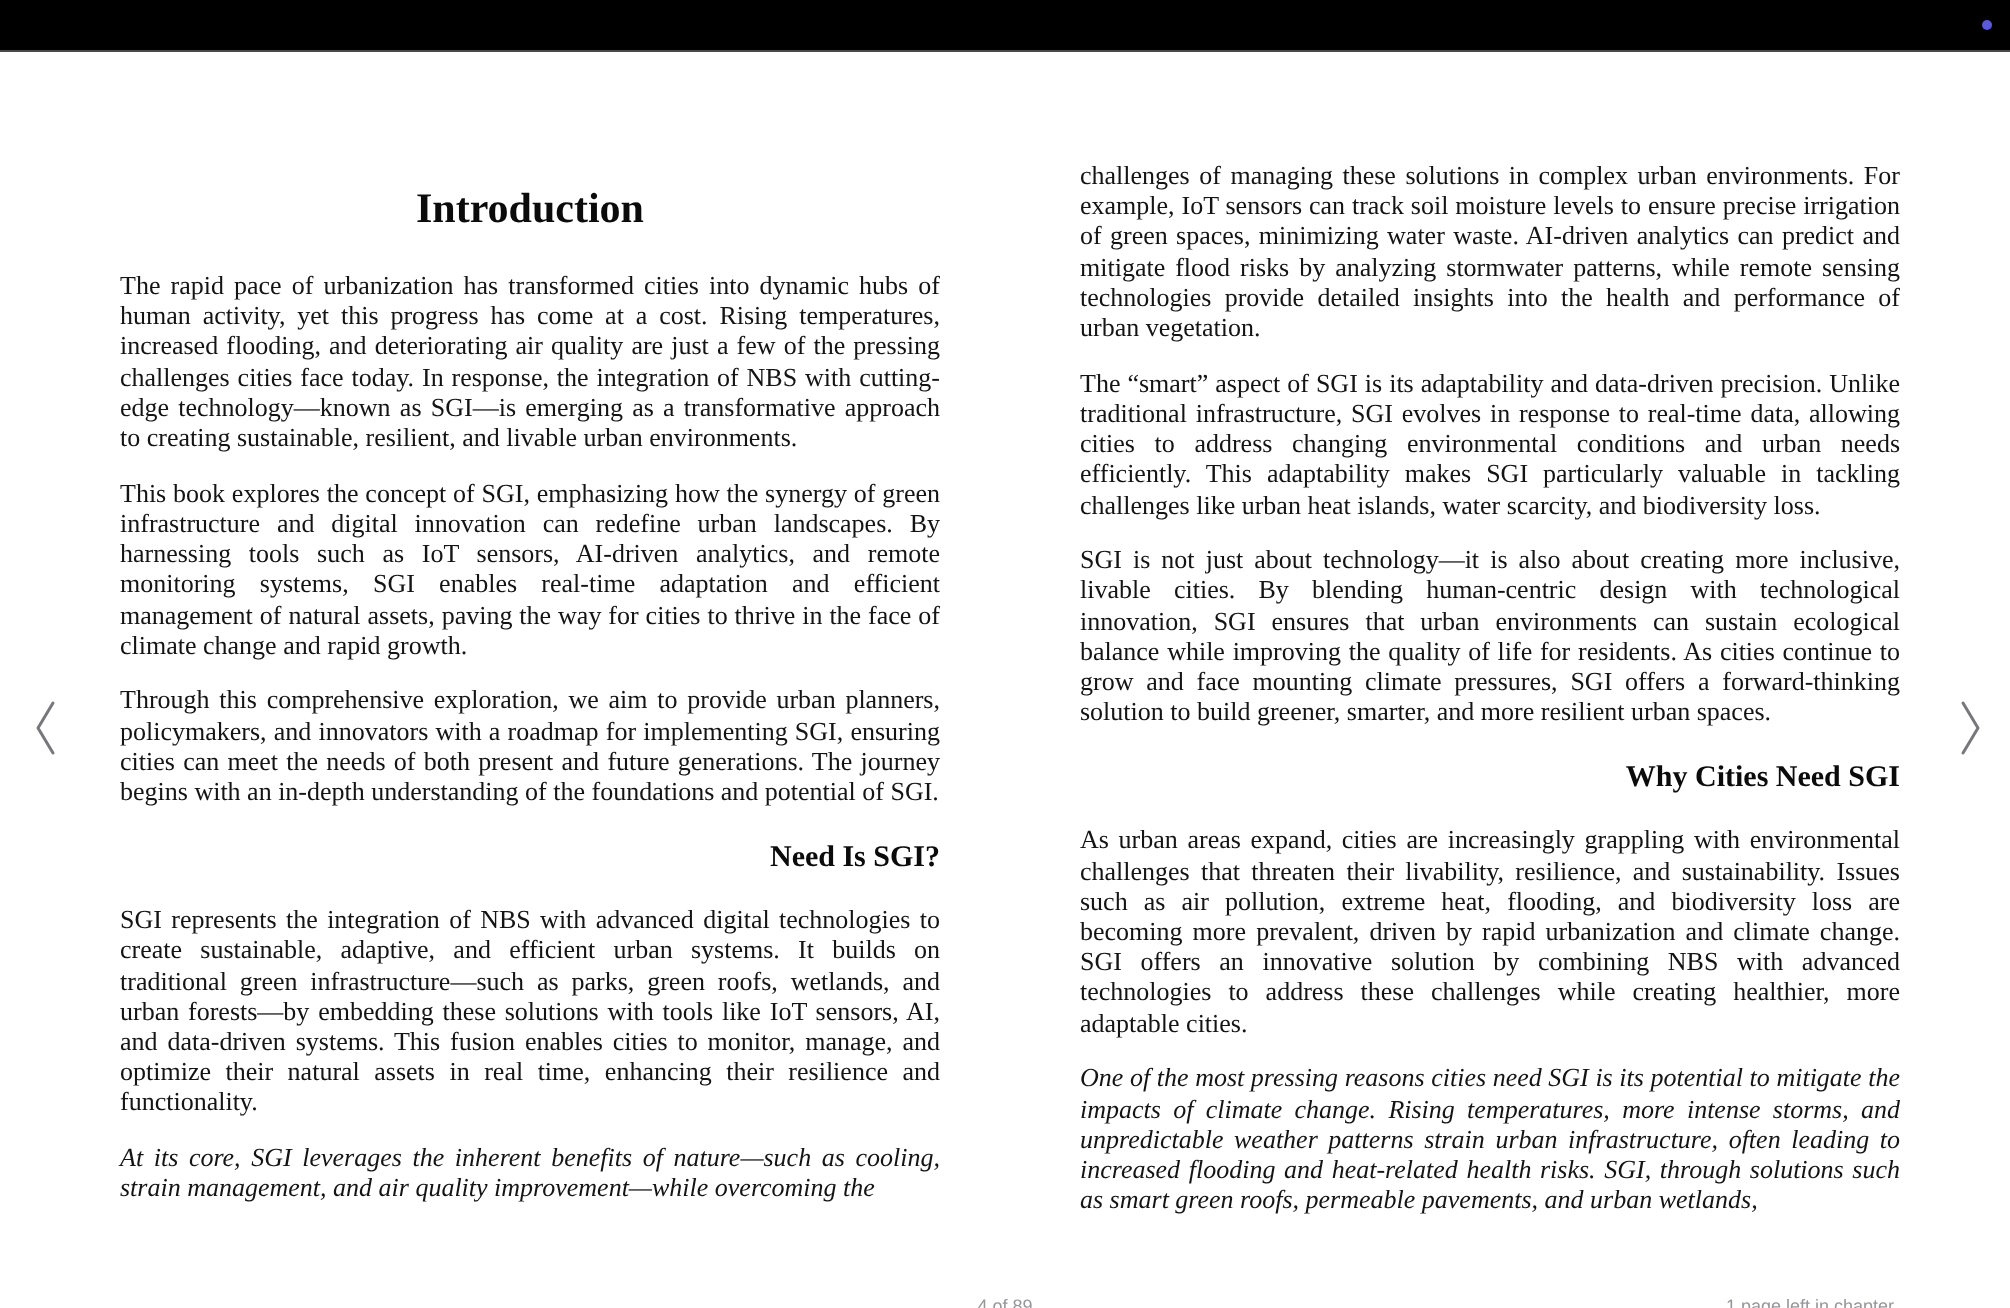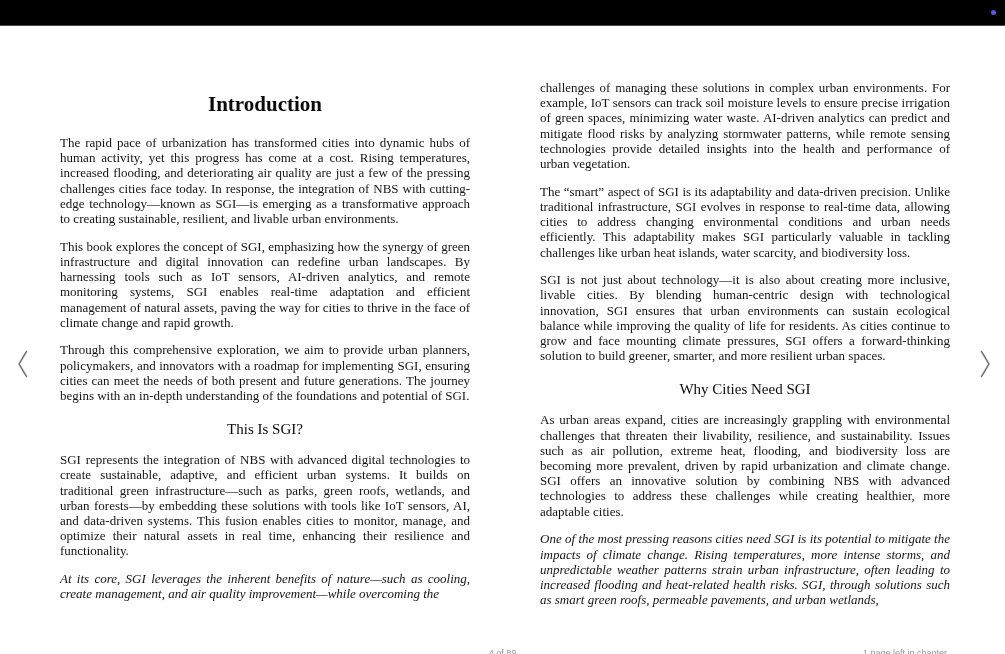--- a/index.html
+++ b/index.html
@@ -37,24 +37,24 @@
   .chapter-title {
     font-size: 21px;
     font-weight: bold;
     line-height: 24px;
     color: #0b0b0b;
     text-align: center;
     margin: 0 0 19px 0;
   }
   .section-heading {
     font-size: 15px;
-    font-weight: normal;
+    font-weight: bold;
     line-height: 18px;
     color: #0b0b0b;
-    text-align: center;
+    text-align: right;
     margin: 17px 0 14px 0;
   }
   .para { margin: 0 0 12.5px 0; }
   .para:last-child { margin-bottom: 0; font-style: italic; }
   .nav-button {
     position: absolute;
     top: 322px;
     width: 26px; height: 34px;
     background: transparent;
     border: none;
@@ -82,23 +82,23 @@
   <span class="indicator-dot" style="background:#5a58dc;"></span>
 </div>
 
 <div class="page">
 
   <div class="column column-left">
     <h1 class="chapter-title">Introduction</h1>
     <p class="para">The rapid pace of urbanization has transformed cities into dynamic hubs of human activity, yet this progress has come at a cost. Rising temperatures, increased flooding, and deteriorating air quality are just a few of the pressing challenges cities face today. In response, the integration of NBS with cutting-edge technology—known as SGI—is emerging as a transformative approach to creating sustainable, resilient, and livable urban environments.</p>
     <p class="para">This book explores the concept of SGI, emphasizing how the synergy of green infrastructure and digital innovation can redefine urban landscapes. By harnessing tools such as IoT sensors, AI-driven analytics, and remote monitoring systems, SGI enables real-time adaptation and efficient management of natural assets, paving the way for cities to thrive in the face of climate change and rapid growth.</p>
     <p class="para">Through this comprehensive exploration, we aim to provide urban planners, policymakers, and innovators with a roadmap for implementing SGI, ensuring cities can meet the needs of both present and future generations. The journey begins with an in-depth understanding of the foundations and potential of SGI.</p>
-    <h2 class="section-heading">This Is SGI?</h2>
+    <h2 class="section-heading">Need Is SGI?</h2>
     <p class="para">SGI represents the integration of NBS with advanced digital technologies to create sustainable, adaptive, and efficient urban systems. It builds on traditional green infrastructure—such as parks, green roofs, wetlands, and urban forests—by embedding these solutions with tools like IoT sensors, AI, and data-driven systems. This fusion enables cities to monitor, manage, and optimize their natural assets in real time, enhancing their resilience and functionality.</p>
-    <p class="para">At its core, SGI leverages the inherent benefits of nature—such as cooling, create management, and air quality improvement—while overcoming the</p>
+    <p class="para">At its core, SGI leverages the inherent benefits of nature—such as cooling, strain management, and air quality improvement—while overcoming the</p>
   </div>
 
   <div class="column column-right">
     <p class="para">challenges of managing these solutions in complex urban environments. For example, IoT sensors can track soil moisture levels to ensure precise irrigation of green spaces, minimizing water waste. AI-driven analytics can predict and mitigate flood risks by analyzing stormwater patterns, while remote sensing technologies provide detailed insights into the health and performance of urban vegetation.</p>
     <p class="para">The “smart” aspect of SGI is its adaptability and data-driven precision. Unlike traditional infrastructure, SGI evolves in response to real-time data, allowing cities to address changing environmental conditions and urban needs efficiently. This adaptability makes SGI particularly valuable in tackling challenges like urban heat islands, water scarcity, and biodiversity loss.</p>
     <p class="para">SGI is not just about technology—it is also about creating more inclusive, livable cities. By blending human-centric design with technological innovation, SGI ensures that urban environments can sustain ecological balance while improving the quality of life for residents. As cities continue to grow and face mounting climate pressures, SGI offers a forward-thinking solution to build greener, smarter, and more resilient urban spaces.</p>
     <h2 class="section-heading">Why Cities Need SGI</h2>
     <p class="para">As urban areas expand, cities are increasingly grappling with environmental challenges that threaten their livability, resilience, and sustainability. Issues such as air pollution, extreme heat, flooding, and biodiversity loss are becoming more prevalent, driven by rapid urbanization and climate change. SGI offers an innovative solution by combining NBS with advanced technologies to address these challenges while creating healthier, more adaptable cities.</p>
     <p class="para">One of the most pressing reasons cities need SGI is its potential to mitigate the impacts of climate change. Rising temperatures, more intense storms, and unpredictable weather patterns strain urban infrastructure, often leading to increased flooding and heat-related health risks. SGI, through solutions such as smart green roofs, permeable pavements, and urban wetlands,</p>
   </div>

